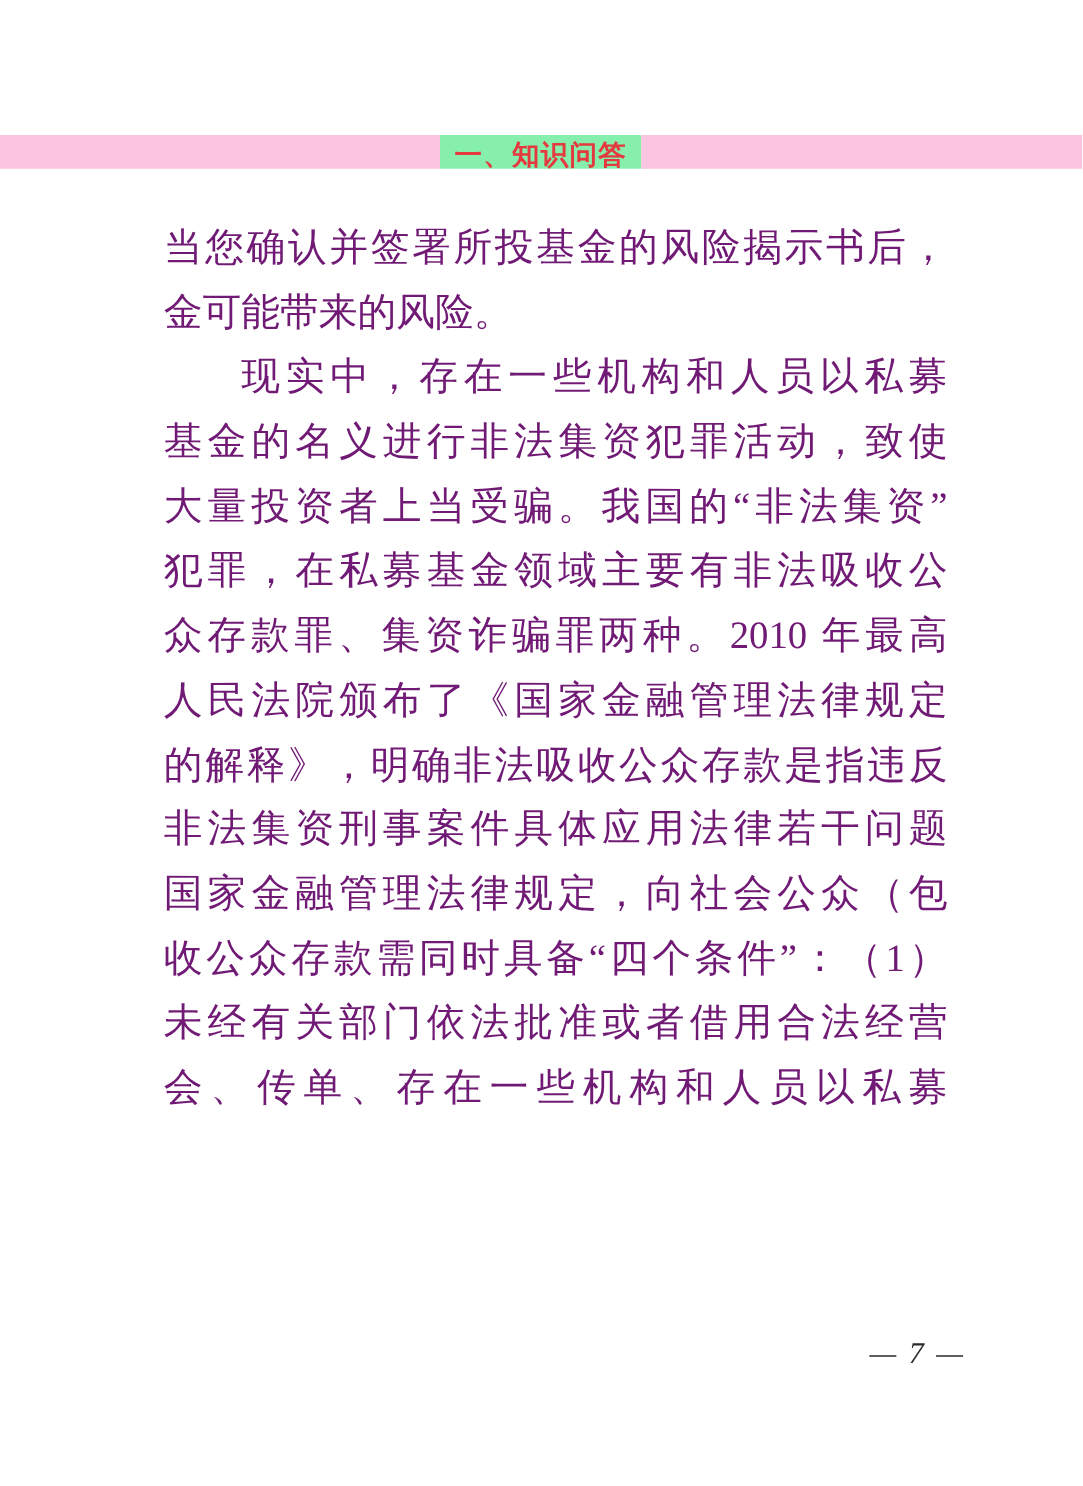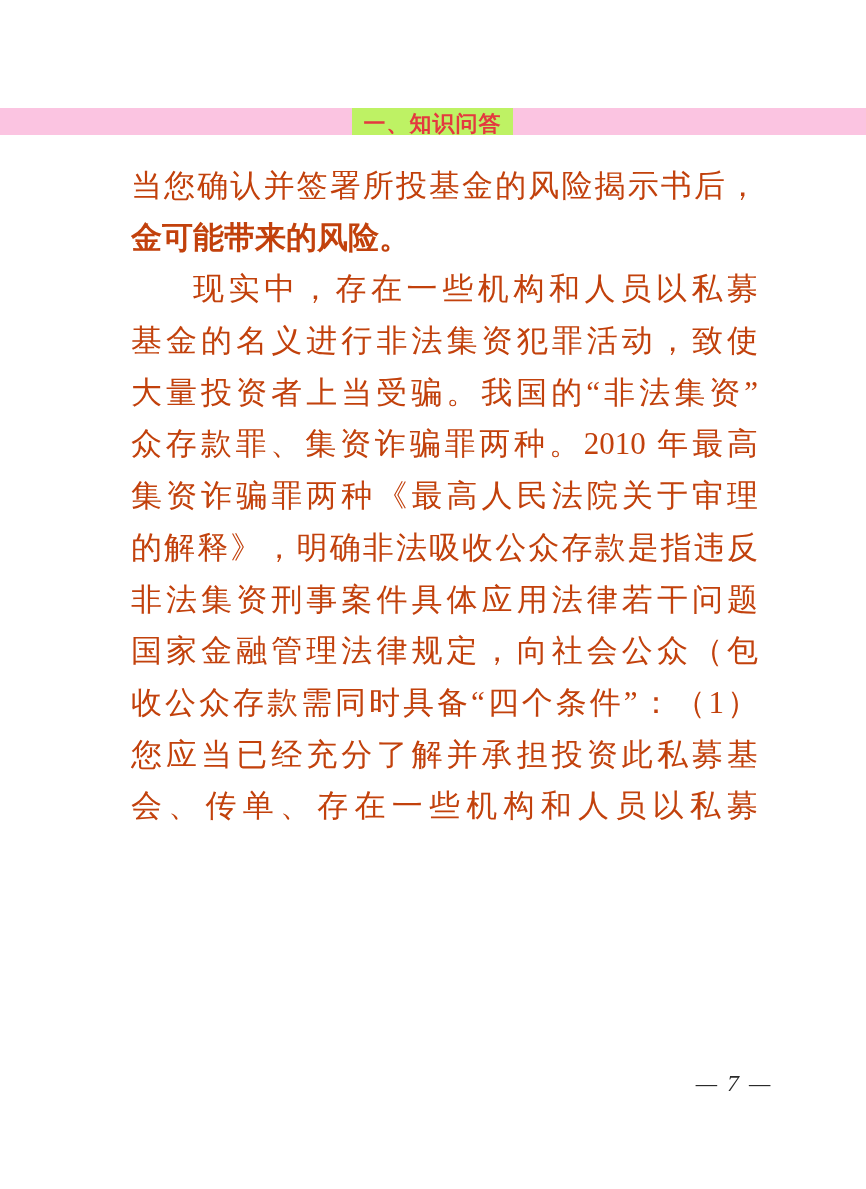--- a/index.html
+++ b/index.html
@@ -17,50 +17,50 @@
     position: absolute;
     left: 0; top: 108px;
     width: 866px; height: 27px;
     display: flex;
   }
   .band { background: #fbc4e1; height: 27px; }
   .band-left  { width: 352px; }
   .band-right { flex: 1; }
   .band-gap {
     width: 161px;
-    background: #bef264;
+    background: #86efac;
     display: flex;
     align-items: center;
     justify-content: center;
   }
   .chapter-title {
     font-family: "Liberation Sans", "DejaVu Sans", sans-serif;
     font-weight: 700;
     font-size: 22px;
     letter-spacing: 1px;
     color: #e4393f;
     white-space: nowrap;
     padding-top: 4px;
   }
   
   .body-text {
     position: absolute;
-    left: 131px; top: 160px;
+    left: 131px; top: 172px;
     width: 627px;
-    color: #c2410c;
+    color: #701a75;
   }
   .bline {
     font-size: 31px;
     line-height: 51.7px;
     height: 51.7px;
     overflow: hidden;
     text-align: justify;
     text-align-last: justify;
   }
-  .para-last { text-align: center; text-align-last: left; font-weight: bold; }
+  .para-last { text-align: center; text-align-last: left; }
   .indent { text-indent: 62px; }
   
   .page-number {
     position: absolute;
     left: 634px; top: 1070px;
     width: 200px;
     text-align: center;
     font-size: 24px;
     font-style: italic;
     color: #2a2a2a;
@@ -79,27 +79,28 @@
     </div>
     <div class="band band-right"></div>
   </header>
 
   <main class="body-text">
     <p class="bline">当您确认并签署所投基金的风险揭示书后，</p>
     <p class="bline para-last">金可能带来的风险。</p>
     <p class="bline indent">现实中，存在一些机构和人员以私募</p>
     <p class="bline">基金的名义进行非法集资犯罪活动，致使</p>
     <p class="bline">大量投资者上当受骗。我国的“非法集资”</p>
+    <p class="bline">犯罪，在私募基金领域主要有非法吸收公</p>
     <p class="bline">众存款罪、集资诈骗罪两种。2010 年最高</p>
-    <p class="bline">集资诈骗罪两种《最高人民法院关于审理</p>
+    <p class="bline">人民法院颁布了《国家金融管理法律规定</p>
     <p class="bline">的解释》，明确非法吸收公众存款是指违反</p>
     <p class="bline">非法集资刑事案件具体应用法律若干问题</p>
     <p class="bline">国家金融管理法律规定，向社会公众（包</p>
     <p class="bline">收公众存款需同时具备“四个条件”：（1）</p>
-    <p class="bline">您应当已经充分了解并承担投资此私募基</p>
+    <p class="bline">未经有关部门依法批准或者借用合法经营</p>
     <p class="bline">会、传单、存在一些机构和人员以私募</p>
   </main>
 
   <footer class="page-number">
     <span>— 7 —</span>
   </footer>
 
 </div>
 
 </body></html>

